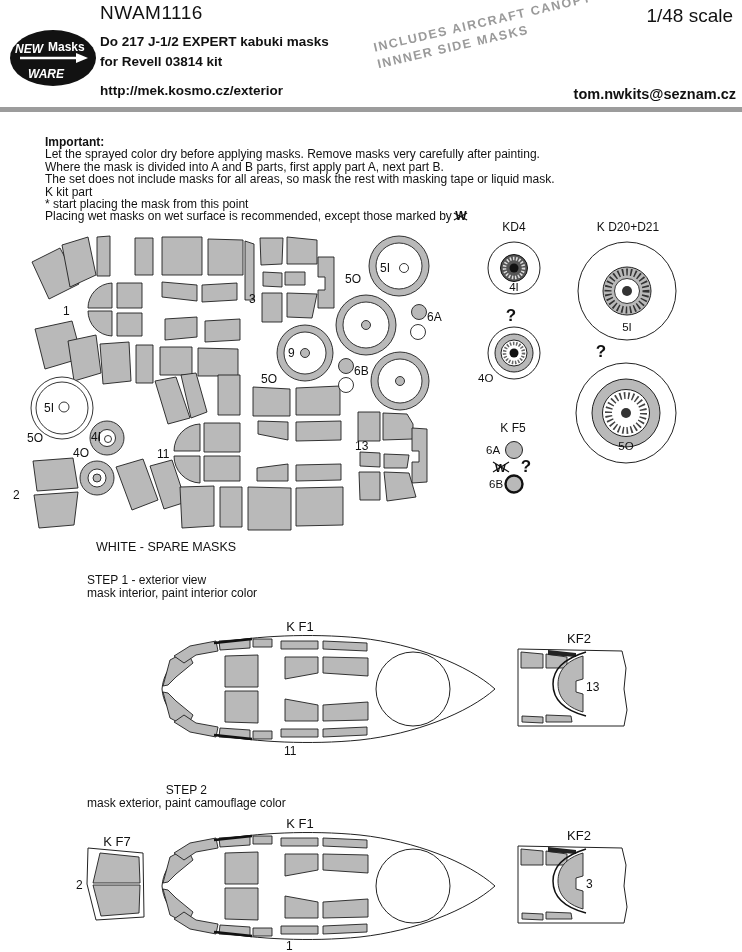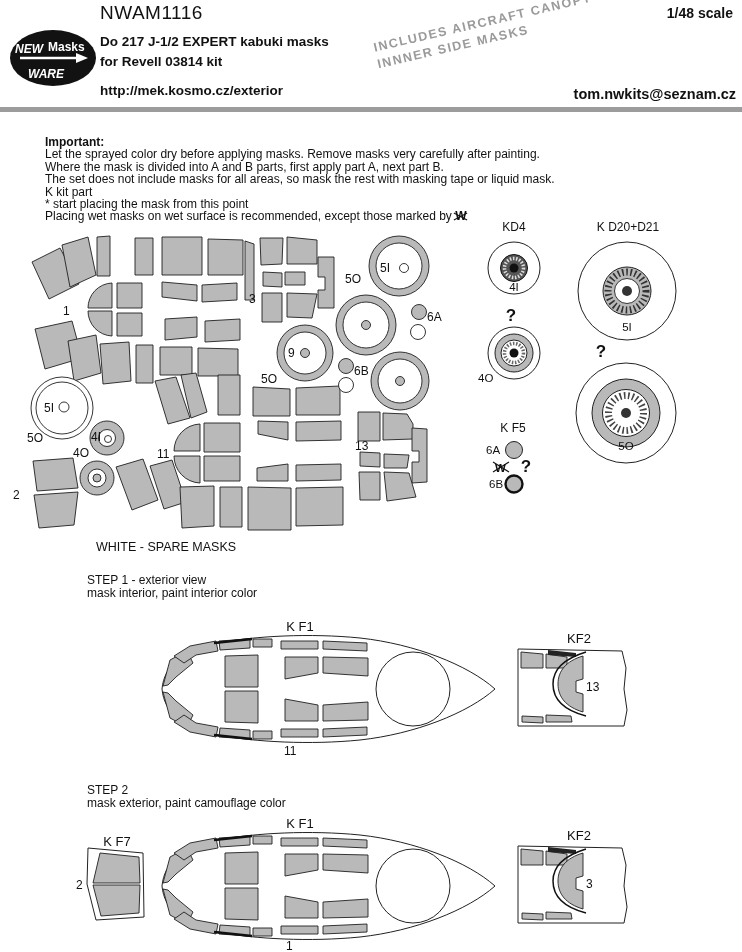--- a/index.html
+++ b/index.html
@@ -5,34 +5,34 @@
   html,body{margin:0;padding:0;background:#fff;}
   .page{position:relative;width:742px;height:952px;background:#fff;overflow:hidden;
         font-family:"Liberation Sans",sans-serif;color:#111;}
   .abs{position:absolute;}
   
   .logo{left:8px;top:28px;width:90px;height:60px;}
   .code{left:100px;top:2px;font-size:19px;font-weight:400;letter-spacing:.5px;}
   .sub1{left:100px;top:34px;font-size:13.5px;font-weight:700;}
   .sub2{left:100px;top:54px;font-size:13.5px;font-weight:700;}
   .url{left:100px;top:83px;font-size:13.5px;font-weight:700;}
-  .scale{right:9px;top:5px;font-size:14px;font-weight:700;}
+  .scale{right:9px;top:5px;font-size:19px;font-weight:400;}
   .email{right:6px;top:86px;font-size:14.5px;font-weight:700;}
   .stamp{left:372px;top:40px;width:230px;color:#9a9a9a;font-size:12.5px;font-weight:700;
          letter-spacing:1.5px;transform:rotate(-13deg);transform-origin:left top;line-height:17px;}
   .graybar{left:0;top:107px;width:742px;height:5px;background:#9c9c9c;}
   .use-also{left:0;top:114px;width:730px;text-align:center;font-size:15.5px;font-weight:700;}
   .important{left:45px;top:136px;font-size:12px;line-height:12.4px;white-space:nowrap;}
   .important .b{font-weight:700;}
   .wet{position:relative;font-weight:700;display:inline-block;}
   .wet::before{content:"";position:absolute;left:-2px;top:48%;width:15px;border-top:1.6px solid #111;transform:rotate(-28deg);}
   .wet::after{content:"";position:absolute;left:-2px;top:48%;width:15px;border-top:1.6px solid #111;transform:rotate(28deg);}
   .step-txt{font-size:12px;line-height:12.5px;}
   .s1{left:87px;top:574px;}
-  .s2{left:87px;top:784px;}
+  .s2{left:87px;top:784px;text-align:center;}
   
   .t{font-family:"Liberation Sans",sans-serif;font-size:12px;fill:#111;}
   .t11{font-size:11.5px;}
   .t13{font-size:13px;}
   .q{font-size:17px;font-weight:700;}
   .sp{font-size:12.5px;}
   svg.sheet{position:absolute;left:0;top:0;width:742px;height:952px;}
 </style>
 </head>
 <body>

